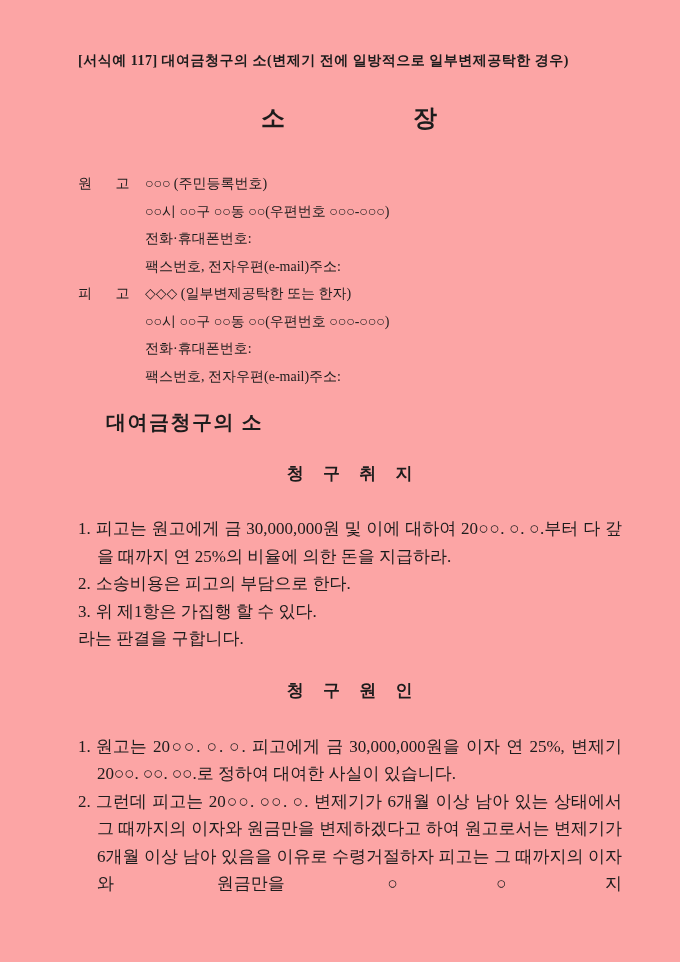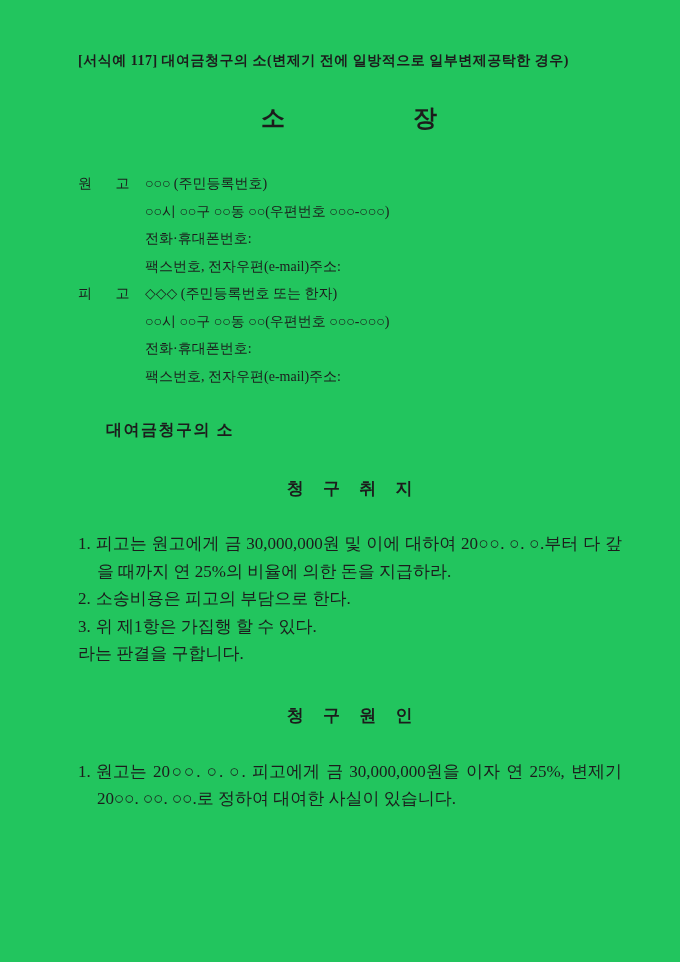--- a/index.html
+++ b/index.html
@@ -12,21 +12,21 @@
     height: 962px;
     overflow: hidden;
     color: #1c1c1c;
     font-family: "Liberation Serif", "DejaVu Serif", serif;
   }
   .page {
     box-sizing: border-box;
     width: 680px;
     height: 962px;
     padding: 52px 58px 0 78px;
-    background: #22c55e;
+    background: #fca5a5;
   }
   .form-title {
     font-size: 14px;
     font-weight: bold;
     letter-spacing: 0.5px;
     white-space: nowrap;
   }
   .main-title {
     margin-top: 32px;
     text-align: center;
@@ -46,28 +46,28 @@
   }
   .party-label {
     flex: 0 0 67px;
     word-spacing: 20px;
     white-space: nowrap;
   }
   .party-lines {
     flex: 1;
   }
   .case-title {
-    margin-top: 30px;
-    font-size: 16px;
+    margin-top: 19px;
+    font-size: 20px;
     font-weight: bold;
     letter-spacing: 1.5px;
     padding-left: 28px;
   }
   .section-heading {
-    margin: 36px 0 0 0;
+    margin: 26px 0 0 0;
     text-align: center;
     font-size: 17px;
     font-weight: bold;
     word-spacing: 13px;
     letter-spacing: 1px;
   }
   .items {
     margin-top: 30px;
     font-size: 17px;
     line-height: 27.5px;
@@ -109,21 +109,21 @@
         <div>○○○ (주민등록번호)</div>
         <div>○○시 ○○구 ○○동 ○○(우편번호 ○○○-○○○)</div>
         <div>전화·휴대폰번호:</div>
         <div>팩스번호, 전자우편(e-mail)주소:</div>
       </div>
     </div>
 
     <div class="party">
       <div class="party-label">피 고</div>
       <div class="party-lines">
-        <div>◇◇◇ (주민등록번호 또는 한자)</div>
+        <div>◇◇◇ (일부변제공탁한 또는 한자)</div>
         <div>○○시 ○○구 ○○동 ○○(우편번호 ○○○-○○○)</div>
         <div>전화·휴대폰번호:</div>
         <div>팩스번호, 전자우편(e-mail)주소:</div>
       </div>
     </div>
 
   </div>
 
   <div class="case-title">대여금청구의 소</div>
 
@@ -141,15 +141,18 @@
     </p>
     <p class="closing">라는 판결을 구합니다.</p>
   </div>
 
   <h2 class="section-heading">청 구 원 인</h2>
 
   <div class="items items-cause">
     <p class="item">
       <span class="num">1.</span><span class="txt">원고는 20○○. ○. ○. 피고에게 금 30,000,000원을 이자 연 25%, 변제기 20○○. ○○. ○○.로 정하여 대여한 사실이 있습니다.</span>
     </p>
+    <p class="item item-cut">
+      <span class="num">2.</span><span class="txt">그런데 피고는 20○○. ○○. ○. 변제기가 6개월 이상 남아 있는 상태에서 그 때까지의 이자와 원금만을 변제하겠다고 하여 원고로서는 변제기가 6개월 이상 남아 있음을 이유로 수령거절하자 피고는 그 때까지의 이자와 원금만을 ○○지</span>
+    </p>
   </div>
 
 </div>
 
 </body></html>

